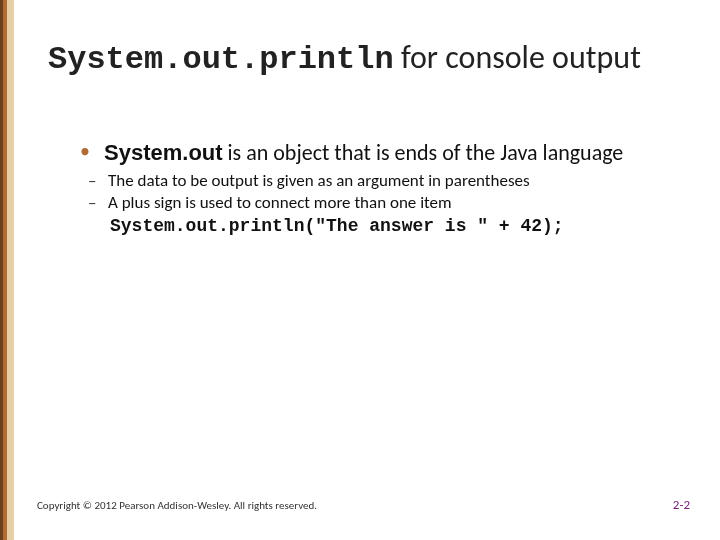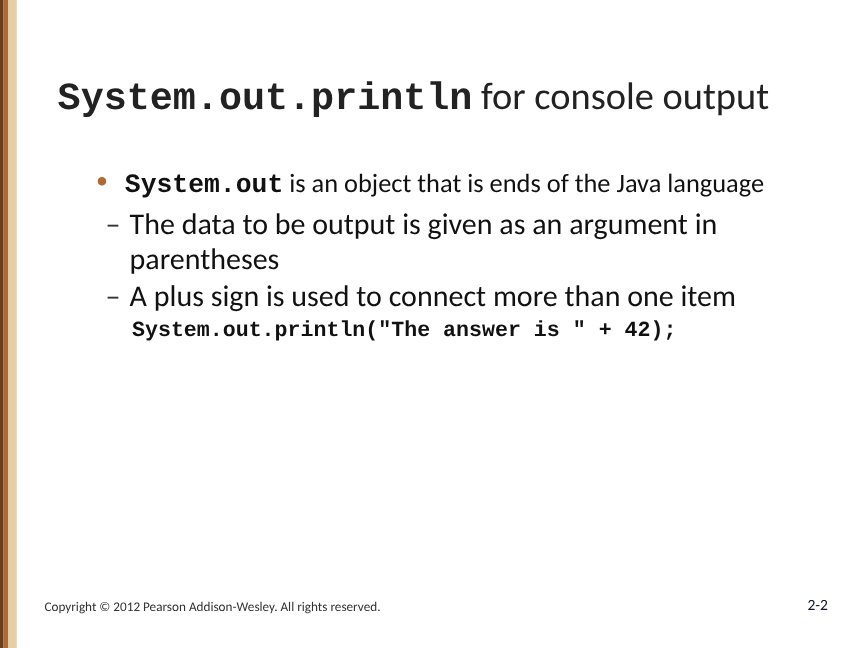--- a/index.html
+++ b/index.html
@@ -15,21 +15,21 @@
   .left-stripe {
     position:absolute; left:0; top:0; width:14px; height:100%;
     display:flex;
   }
   .left-stripe .s1 { width:3px; height:100%; background:#6a3f1e; }
   .left-stripe .s2 { width:4px; height:100%; background:#b06a33; }
   .left-stripe .s3 { width:7px; height:100%; background:#e6cfa7; }
 
   .title {
     position:absolute;
-    left:48px; top:63px;
+    left:48px; top:40px;
     right:40px;
     font-size:32px; line-height:1.15;
     color:#222;
     font-weight:400;
   }
   .title .mono { font-family:"Courier New", Courier, monospace; font-weight:700; }
 
   .body {
     position:absolute;
     left:80px; top:140px; right:40px;
@@ -37,39 +37,39 @@
     line-height:1.15;
   }
   .bullet-list { list-style:none; padding:0; margin:0; }
   .bullet-list > li {
     position:relative; padding-left:24px; margin-bottom:2px;
   }
   .bullet-list > li::before {
     content:"•"; position:absolute; left:0; top:0;
     color:#b06a33; font-size:20px; line-height:1.15;
   }
-  .mono { font-family:Liberation Mono, monospace; font-weight:700; }
+  .mono { font-family:Liberation Sans, sans-serif; font-weight:700; }
 
-  .sublist { list-style:none; padding:0; margin:6px 0 0 8px; font-size:25px; }
+  .sublist { list-style:none; padding:0; margin:6px 0 0 8px; font-size:17px; }
   .sublist > li { position:relative; padding-left:20px; margin-bottom:2px; line-height:1.15; }
   .sublist > li::before {
     content:"–"; position:absolute; left:0; top:0; color:#333;
   }
   .code-line {
     margin:4px 0 0 30px;
     font-family:"Courier New", Courier, monospace;
     font-weight:700;
     font-size:18px;
     white-space:nowrap;
   }
   .footer-left {
     position:absolute; left:37px; bottom:28px; font-size:11px; color:#333;
   }
   .footer-right {
-    position:absolute; right:30px; bottom:28px; font-size:13px; color:#0f172a;margin-top:48px;
+    position:absolute; right:30px; bottom:28px; font-size:13px; color:#701a75;margin-top:48px;
   }
 </style>
 </head>
 <body>
 
 <div class="left-stripe">
   <div class="s1"></div>
     <div class="s2"></div>
     <div class="s3"></div>
 </div>

